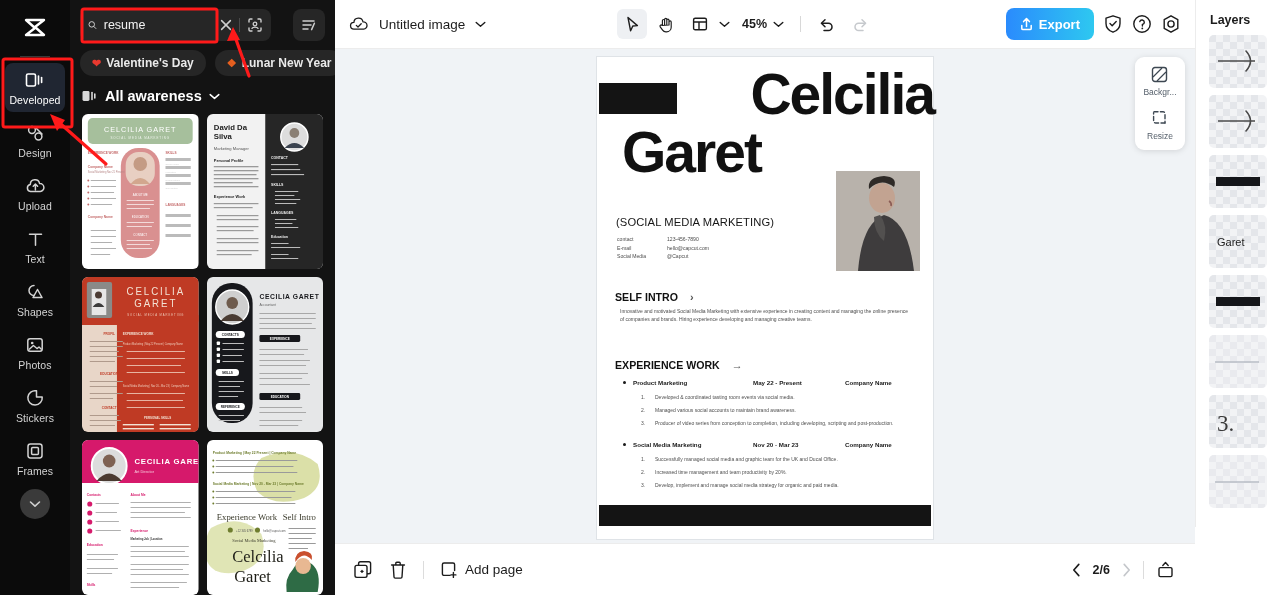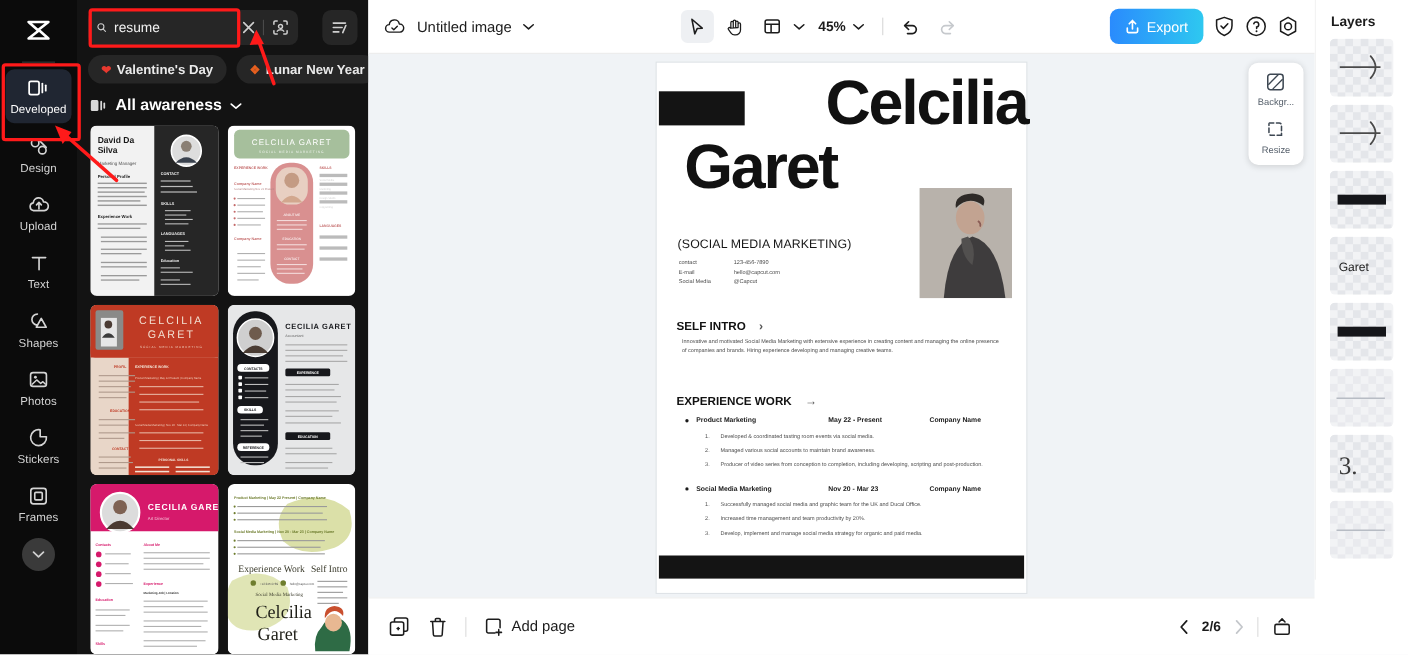--- a/index.html
+++ b/index.html
@@ -79,21 +79,21 @@
   .doc-title { display:flex; align-items:center; gap: 10px; }
   .doc-title .name { font-size: 13.5px; color: #1c1c1c; }
   .tb-center { display:flex; align-items:center; gap: 4px; margin-left: auto; }
   .tb-btn { width: 30px; height: 30px; border-radius: 6px; display:flex; align-items:center; justify-content:center; }
   .tb-btn.on { background: #eef0f3; }
   .zoomval { font-size: 12.5px; color: #1c1c1c; font-weight: bold; padding: 0 2px 0 8px; }
   .tb-right { display:flex; align-items:center; gap: 9px; margin-left: auto; }
   .export-btn {
     height: 32px; padding: 0 14px; border-radius: 8px; color:#fff;
     background: linear-gradient(90deg,#2a8bfd 0%, #2ec8f0 100%);
-    display:flex; align-items:center; gap:6px; font-size:13px; font-weight:normal;
+    display:flex; align-items:center; gap:6px; font-size:13px; font-weight:bold;
     border: none; cursor: pointer; font-family:"Liberation Sans", sans-serif;
   }
 
   .canvas-wrap { flex: 1; background: #f0f3f6; position: relative; overflow: hidden; }
 
   
   .page {
     position: absolute; left: 262px; top: 8px; width: 336px; height: 482px;
     background: #fff; box-shadow: 0 0 0 1px #dfe3e7;
   }
@@ -295,20 +295,94 @@
         <path d="M10 3.5 V10.5" stroke="#d9d9d9" stroke-width="1.6" stroke-linecap="round"></path>
         <path d="M12.8 5 V9" stroke="#d9d9d9" stroke-width="1.6" stroke-linecap="round"></path>
       </svg>
       <span class="t">All awareness</span>
       <svg width="11" height="7" viewBox="0 0 11 7">
         <path d="M1.2 1.6 L5.5 5.4 L9.8 1.6" fill="none" stroke="#ffffff" stroke-width="1.5" stroke-linecap="round" stroke-linejoin="round"></path>
       </svg>
     </div>
 
     <div class="grid">
+
+      <div class="thumb">
+        <svg viewBox="0 0 120 155" preserveAspectRatio="none">
+          <rect width="120" height="155" fill="#ffffff"></rect>
+          <rect x="6" y="4" width="108" height="26" rx="5" fill="#a6bf9c"></rect>
+          <text x="60" y="18" text-anchor="middle" font-family="Liberation Sans" font-size="7.5" letter-spacing="1" fill="#fff">CELCILIA GARET</text>
+          <text x="60" y="25" text-anchor="middle" font-family="Liberation Sans" font-size="3" letter-spacing="1" fill="#eef3ec">SOCIAL MEDIA MARKETING</text>
+          <rect x="40" y="34" width="40" height="110" rx="18" fill="#d99090"></rect>
+          <rect x="45" y="38" width="30" height="34" rx="13" fill="#e8cfc2"></rect>
+          <circle cx="60" cy="50" r="7" fill="#c49b84"></circle>
+          <path d="M50 70 q10 -12 20 0 z" fill="#d2a78e"></path>
+          <text x="60" y="82" text-anchor="middle" font-family="Liberation Sans" font-size="3" fill="#fff">ABOUT ME</text>
+          <g fill="#f3dada">
+              <rect x="46" y="86" width="28" height="1"></rect>
+              <rect x="46" y="90" width="28" height="1"></rect>
+              <rect x="46" y="94" width="24" height="1"></rect>
+            </g>
+          <text x="60" y="104" text-anchor="middle" font-family="Liberation Sans" font-size="3" fill="#fff">EDUCATION</text>
+          <g fill="#f3dada">
+              <rect x="46" y="108" width="28" height="1"></rect>
+              <rect x="46" y="112" width="26" height="1"></rect>
+            </g>
+          <text x="60" y="122" text-anchor="middle" font-family="Liberation Sans" font-size="3" fill="#fff">CONTACT</text>
+          <g fill="#f3dada">
+              <rect x="46" y="126" width="28" height="1"></rect>
+              <rect x="46" y="130" width="24" height="1"></rect>
+              <rect x="46" y="134" width="26" height="1"></rect>
+            </g>
+          <text x="6" y="40" font-family="Liberation Sans" font-size="3.2" font-weight="bold" fill="#c46a6a">EXPERIENCE WORK</text>
+          <text x="6" y="54" font-family="Liberation Sans" font-size="3.4" font-weight="bold" fill="#c46a6a">Company Name</text>
+          <text x="6" y="59" font-family="Liberation Sans" font-size="2.6" fill="#b58585">Social Marketing Nov 21 Present</text>
+          <g fill="#b0b0b0">
+            <rect x="9" y="66" width="26" height="1"></rect>
+              <rect x="9" y="72" width="26" height="1"></rect>
+            <rect x="9" y="78" width="24" height="1"></rect>
+              <rect x="9" y="84" width="26" height="1"></rect>
+            <rect x="9" y="90" width="22" height="1"></rect>
+          </g>
+          <g fill="#c46a6a">
+              <circle cx="6.5" cy="66.5" r="1"></circle>
+              <circle cx="6.5" cy="72.5" r="1"></circle>
+              <circle cx="6.5" cy="78.5" r="1"></circle>
+              <circle cx="6.5" cy="84.5" r="1"></circle>
+              <circle cx="6.5" cy="90.5" r="1"></circle>
+            </g>
+          <text x="6" y="104" font-family="Liberation Sans" font-size="3.4" font-weight="bold" fill="#c46a6a">Company Name</text>
+          <g fill="#b0b0b0">
+            <rect x="9" y="116" width="26" height="1"></rect>
+              <rect x="9" y="122" width="26" height="1"></rect>
+            <rect x="9" y="128" width="22" height="1"></rect>
+              <rect x="9" y="134" width="26" height="1"></rect>
+              <rect x="9" y="140" width="20" height="1"></rect>
+          </g>
+          <text x="86" y="40" font-family="Liberation Sans" font-size="3.2" font-weight="bold" fill="#c46a6a">SKILLS</text>
+          <g fill="#bbbbbb">
+              <rect x="86" y="44" width="26" height="3"></rect>
+              <rect x="86" y="52" width="26" height="3"></rect>
+              <rect x="86" y="60" width="26" height="3"></rect>
+              <rect x="86" y="68" width="26" height="3"></rect>
+            </g>
+          <g fill="#d0d0d0" font-family="Liberation Sans" font-size="2.4">
+            <text x="86" y="51">Social Media</text>
+              <text x="86" y="59">Marketing</text>
+              <text x="86" y="67">Design Studio</text>
+              <text x="86" y="75">Copywriting</text>
+          </g>
+          <text x="86" y="92" font-family="Liberation Sans" font-size="3.2" font-weight="bold" fill="#c46a6a">LANGUAGES</text>
+          <g fill="#bbbbbb">
+              <rect x="86" y="100" width="26" height="3"></rect>
+              <rect x="86" y="110" width="26" height="3"></rect>
+              <rect x="86" y="120" width="26" height="3"></rect>
+            </g>
+        </svg>
+      </div>
 
       <div class="thumb">
         <svg viewBox="0 0 120 155" preserveAspectRatio="none">
           <rect width="120" height="155" fill="#f2f2f2"></rect>
           <rect x="60" y="0" width="60" height="155" fill="#262626"></rect>
           <text x="7" y="16" font-family="Liberation Sans" font-size="8" font-weight="bold" fill="#1a1a1a">David Da</text>
           <text x="7" y="25" font-family="Liberation Sans" font-size="8" font-weight="bold" fill="#1a1a1a">Silva</text>
           <text x="7" y="36" font-family="Liberation Sans" font-size="4.2" fill="#555">Marketing Manager</text>
           <circle cx="90" cy="23" r="14" fill="#ddd" stroke="#fff" stroke-width="1.5"></circle>
           <circle cx="90" cy="19" r="5" fill="#8a7f74"></circle>
@@ -354,94 +428,20 @@
               <rect x="70" y="109" width="18" height="1"></rect>
               <rect x="70" y="113" width="24" height="1"></rect>
           </g>
           <text x="66" y="124" font-family="Liberation Sans" font-size="3.6" font-weight="bold" fill="#eee">Education</text>
           <g fill="#bbb">
             <rect x="66" y="129" width="18" height="1"></rect>
               <rect x="66" y="133" width="30" height="1"></rect>
             <rect x="66" y="140" width="18" height="1"></rect>
               <rect x="66" y="144" width="28" height="1"></rect>
           </g>
-        </svg>
-      </div>
-
-      <div class="thumb">
-        <svg viewBox="0 0 120 155" preserveAspectRatio="none">
-          <rect width="120" height="155" fill="#ffffff"></rect>
-          <rect x="6" y="4" width="108" height="26" rx="5" fill="#a6bf9c"></rect>
-          <text x="60" y="18" text-anchor="middle" font-family="Liberation Sans" font-size="7.5" letter-spacing="1" fill="#fff">CELCILIA GARET</text>
-          <text x="60" y="25" text-anchor="middle" font-family="Liberation Sans" font-size="3" letter-spacing="1" fill="#eef3ec">SOCIAL MEDIA MARKETING</text>
-          <rect x="40" y="34" width="40" height="110" rx="18" fill="#d99090"></rect>
-          <rect x="45" y="38" width="30" height="34" rx="13" fill="#e8cfc2"></rect>
-          <circle cx="60" cy="50" r="7" fill="#c49b84"></circle>
-          <path d="M50 70 q10 -12 20 0 z" fill="#d2a78e"></path>
-          <text x="60" y="82" text-anchor="middle" font-family="Liberation Sans" font-size="3" fill="#fff">ABOUT ME</text>
-          <g fill="#f3dada">
-              <rect x="46" y="86" width="28" height="1"></rect>
-              <rect x="46" y="90" width="28" height="1"></rect>
-              <rect x="46" y="94" width="24" height="1"></rect>
-            </g>
-          <text x="60" y="104" text-anchor="middle" font-family="Liberation Sans" font-size="3" fill="#fff">EDUCATION</text>
-          <g fill="#f3dada">
-              <rect x="46" y="108" width="28" height="1"></rect>
-              <rect x="46" y="112" width="26" height="1"></rect>
-            </g>
-          <text x="60" y="122" text-anchor="middle" font-family="Liberation Sans" font-size="3" fill="#fff">CONTACT</text>
-          <g fill="#f3dada">
-              <rect x="46" y="126" width="28" height="1"></rect>
-              <rect x="46" y="130" width="24" height="1"></rect>
-              <rect x="46" y="134" width="26" height="1"></rect>
-            </g>
-          <text x="6" y="40" font-family="Liberation Sans" font-size="3.2" font-weight="bold" fill="#c46a6a">EXPERIENCE WORK</text>
-          <text x="6" y="54" font-family="Liberation Sans" font-size="3.4" font-weight="bold" fill="#c46a6a">Company Name</text>
-          <text x="6" y="59" font-family="Liberation Sans" font-size="2.6" fill="#b58585">Social Marketing Nov 21 Present</text>
-          <g fill="#b0b0b0">
-            <rect x="9" y="66" width="26" height="1"></rect>
-              <rect x="9" y="72" width="26" height="1"></rect>
-            <rect x="9" y="78" width="24" height="1"></rect>
-              <rect x="9" y="84" width="26" height="1"></rect>
-            <rect x="9" y="90" width="22" height="1"></rect>
-          </g>
-          <g fill="#c46a6a">
-              <circle cx="6.5" cy="66.5" r="1"></circle>
-              <circle cx="6.5" cy="72.5" r="1"></circle>
-              <circle cx="6.5" cy="78.5" r="1"></circle>
-              <circle cx="6.5" cy="84.5" r="1"></circle>
-              <circle cx="6.5" cy="90.5" r="1"></circle>
-            </g>
-          <text x="6" y="104" font-family="Liberation Sans" font-size="3.4" font-weight="bold" fill="#c46a6a">Company Name</text>
-          <g fill="#b0b0b0">
-            <rect x="9" y="116" width="26" height="1"></rect>
-              <rect x="9" y="122" width="26" height="1"></rect>
-            <rect x="9" y="128" width="22" height="1"></rect>
-              <rect x="9" y="134" width="26" height="1"></rect>
-              <rect x="9" y="140" width="20" height="1"></rect>
-          </g>
-          <text x="86" y="40" font-family="Liberation Sans" font-size="3.2" font-weight="bold" fill="#c46a6a">SKILLS</text>
-          <g fill="#bbbbbb">
-              <rect x="86" y="44" width="26" height="3"></rect>
-              <rect x="86" y="52" width="26" height="3"></rect>
-              <rect x="86" y="60" width="26" height="3"></rect>
-              <rect x="86" y="68" width="26" height="3"></rect>
-            </g>
-          <g fill="#d0d0d0" font-family="Liberation Sans" font-size="2.4">
-            <text x="86" y="51">Social Media</text>
-              <text x="86" y="59">Marketing</text>
-              <text x="86" y="67">Design Studio</text>
-              <text x="86" y="75">Copywriting</text>
-          </g>
-          <text x="86" y="92" font-family="Liberation Sans" font-size="3.2" font-weight="bold" fill="#c46a6a">LANGUAGES</text>
-          <g fill="#bbbbbb">
-              <rect x="86" y="100" width="26" height="3"></rect>
-              <rect x="86" y="110" width="26" height="3"></rect>
-              <rect x="86" y="120" width="26" height="3"></rect>
-            </g>
         </svg>
       </div>
 
       <div class="thumb">
         <svg viewBox="0 0 120 155" preserveAspectRatio="none">
           <rect width="120" height="155" rx="5" fill="#e8d6c8"></rect>
           <rect x="0" y="0" width="120" height="48" rx="5" fill="#bf3a24"></rect>
           <rect x="0" y="38" width="120" height="10" fill="#bf3a24"></rect>
           <rect x="5" y="5" width="26" height="36" rx="2" fill="#8a8a88"></rect>
           <rect x="10" y="12" width="15" height="26" fill="#e6e6e6"></rect>

